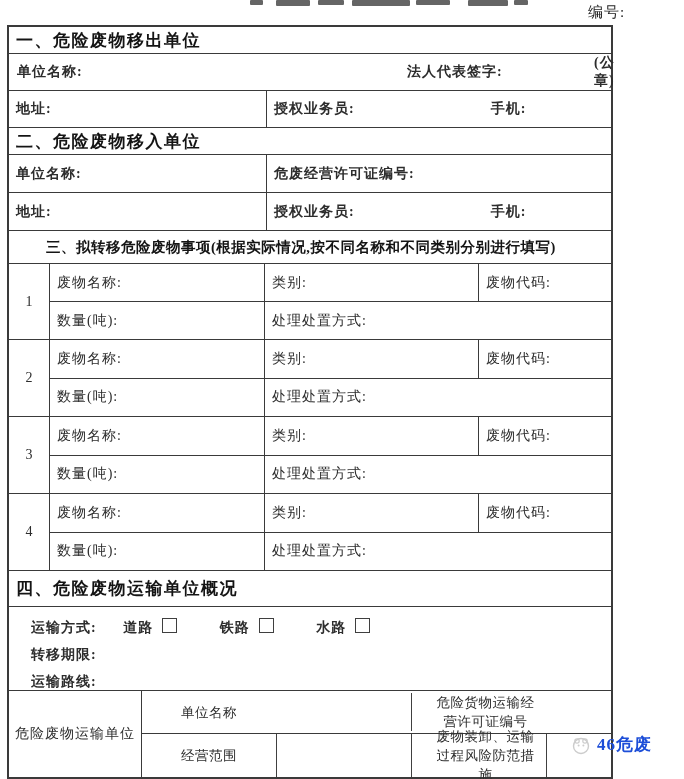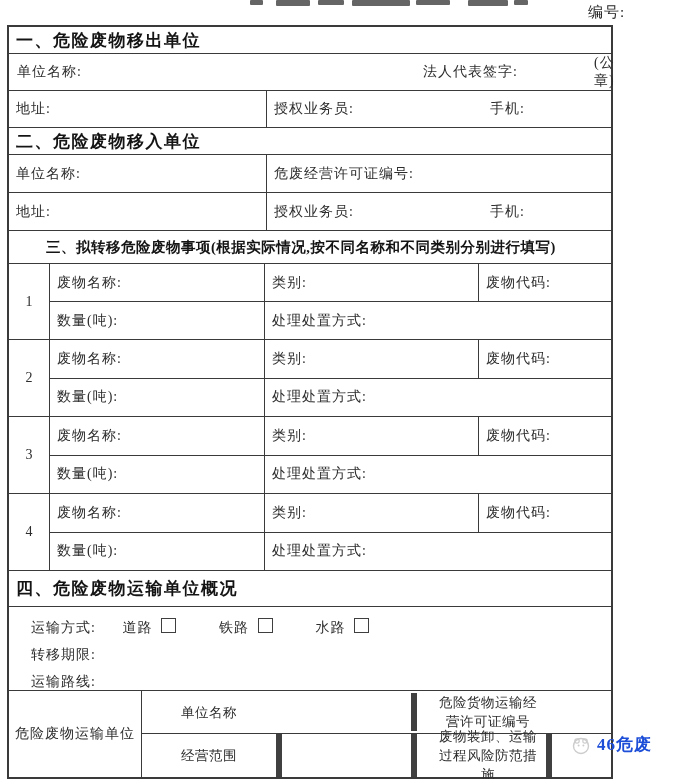--- a/index.html
+++ b/index.html
@@ -12,21 +12,21 @@
 
   
   .frag{position:absolute;top:0;height:5px;background:#4a4a4a;border-radius:1px;opacity:.85;}
 
   .serial{position:absolute;left:588px;top:3px;font-size:15px;letter-spacing:1px;color:#1f1f1f;}
 
   .form-table{
     position:absolute;left:7px;top:25px;width:606px;height:754px;
     border:2px solid #3a3a3a;box-sizing:border-box;background:#fff;
   }
-  .row{display:flex;align-items:center;border-top:1px solid #3a3a3a;box-sizing:border-box;position:relative;}
+  .row{display:flex;align-items:center;border-top:1px solid #3a3a3a;box-sizing:border-box;position:relative;font-weight:bold;}
   .row.first{border-top:none;}
   .hdr{font-weight:bold;font-size:17px;letter-spacing:1.5px;color:#141414;padding-left:7px;}
   .hdr3{font-size:14.5px;letter-spacing:.5px;}
   .cell{height:100%;box-sizing:border-box;display:flex;align-items:center;padding-left:7px;
         font-size:14px;letter-spacing:1px;color:#2d2d2d;}
   .cell + .cell{border-left:1px solid #3a3a3a;}
   .abs{position:absolute;top:50%;transform:translateY(-50%);font-size:14px;letter-spacing:1px;}
   .mobile{margin-left:136px;}
 
   
@@ -46,21 +46,21 @@
 
   
   .bottom{display:flex;border-top:1px solid #3a3a3a;box-sizing:border-box;}
   .bcol1{width:132px;display:flex;align-items:center;justify-content:center;
          font-size:14px;letter-spacing:1px;}
   .bright{flex:1;display:flex;flex-direction:column;border-left:1px solid #3a3a3a;}
   .brow{display:flex;flex:1;box-sizing:border-box;}
   .brow + .brow{border-top:1px solid #3a3a3a;}
   .bcell{box-sizing:border-box;display:flex;align-items:center;justify-content:center;
          text-align:center;font-size:13.5px;line-height:19px;letter-spacing:.5px;padding:0 5px;}
-  .bcell + .bcell{border-left:6px solid #404040;padding-left:18px;}
+  .bcell + .bcell{border-left:1px solid #404040;padding-left:18px;}
   .w134{width:134px;}.w135{width:135px;}.flexfill{flex:1;}
 
   
   .wm{position:absolute;left:570px;top:733px;display:flex;align-items:center;gap:5px;color:#c8c8c8;}
   .wm-text{font-size:17px;letter-spacing:1px;font-weight:bold;color:#1d4ed8;}
 </style>
 </head>
 <body>
 
 <div class="page">
@@ -77,21 +77,21 @@
 
   <div class="serial">编号:</div>
 
   <div class="form-table">
 
     <div class="row hdr first" style="height:26px;">
       <span>一、危险废物移出单位</span>
     </div>
     <div class="row" style="height:37px;">
       <span class="abs" style="left:8px;">单位名称:</span>
-      <span class="abs" style="left:414px;">法人代表签字:</span>
+      <span class="abs" style="left:398px;">法人代表签字:</span>
       <span class="abs" style="left:585px;">(公章)</span>
     </div>
     <div class="row" style="height:37px;">
       <div class="cell" style="width:257px;">
         <span>地址:</span>
       </div>
       <div class="cell" style="flex:1;">
         <span>授权业务员:</span>
         <span class="mobile">手机:</span>
       </div>

